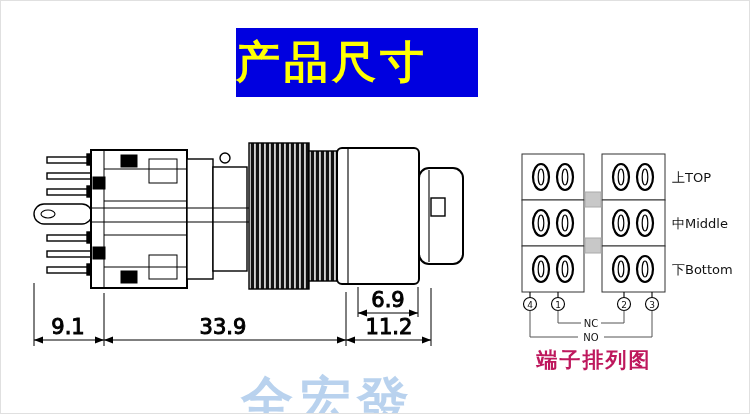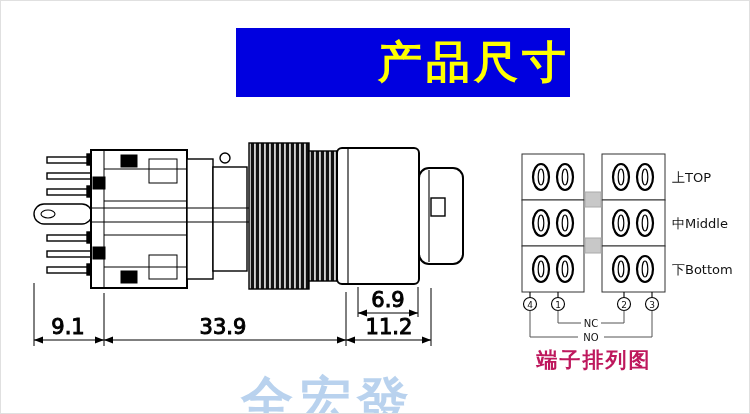--- a/index.html
+++ b/index.html
@@ -2,22 +2,22 @@
 <html><head>
 <meta charset="utf-8">
 <style>
   * { margin:0; padding:0; box-sizing:border-box; }
   body { font-family:"DejaVu Sans","Liberation Sans",sans-serif; background:#fff; }
   #page {
     position:relative; width:750px; height:414px;
     background:#fff; overflow:hidden; border:1px solid #e0e0e0;
   }
   #banner {
-    position:absolute; left:235px; top:27px; width:334px; height:69px;
-    background:#0000e0; display:flex; align-items:center; justify-content:flex-end;
+    position:absolute; left:235px; top:27px; width:242px; height:69px;
+    background:#0000e0; display:flex; align-items:center; justify-content:flex-start;
   }
   #banner .title {
     color:#ffff00; font-size:44px; font-weight:bold; letter-spacing:4px;
     font-family:"DejaVu Sans",sans-serif;
   }
   #drawing-svg { position:absolute; left:0; top:0; width:750px; height:414px; }
   #terminal-caption {
     position:absolute; left:512px; top:345px; width:162px;
     text-align:center; font-size:21px; font-weight:bold; color:#be185d;
     letter-spacing:2px;

